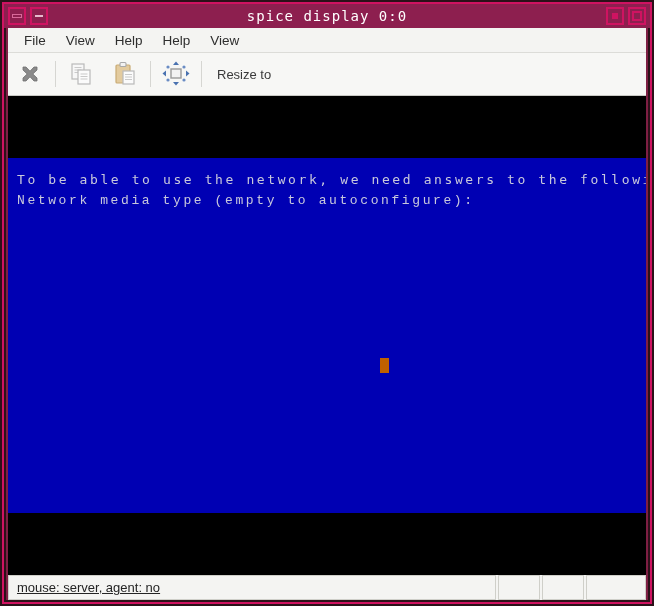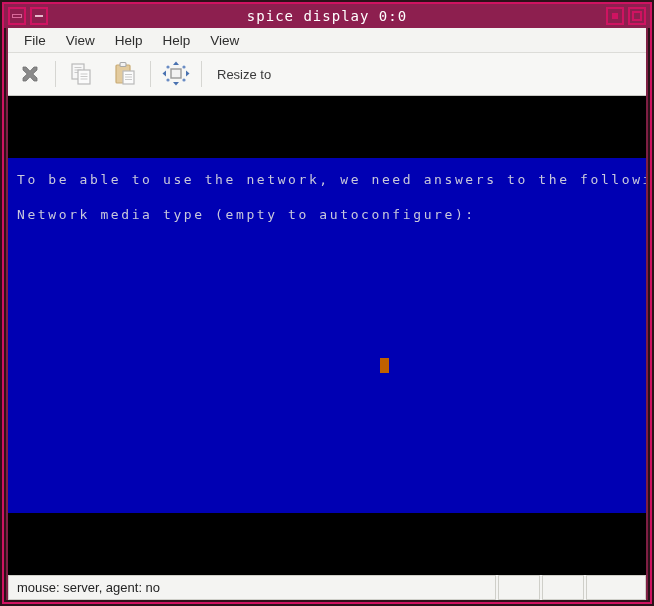--- a/index.html
+++ b/index.html
@@ -170,21 +170,21 @@
   .console-line {
     position: absolute;
     left: 9px;
     color: #c8c8dc;
     font-family: "DejaVu Sans Mono", monospace;
     font-size: 13px;
     letter-spacing: 2.6px;
     white-space: pre;
   }
   #console-line-0 { top: 14px; }
-  #console-line-1 { top: 49px; }
+  #console-line-1 { top: 35px; font-family: Liberation Mono, monospace; }
   #console-cursor {
     position: absolute;
     left: 372px; top: 200px;
     width: 9px; height: 15px;
     background: #c06000;
   }
 
   
   #statusbar {
     position: absolute;
@@ -201,21 +201,21 @@
     box-sizing: border-box;
     margin-right: 2px;
     display: flex;
     align-items: center;
     font-size: 13px;
     color: #242424;
     padding-left: 8px;
     white-space: nowrap;
     overflow: hidden;
   }
-  #status-main { flex: 1 1 auto; }
+  #status-main { flex: 1 1 auto; text-decoration: underline; }
   .status-slot { flex: 0 0 42px; }
   #status-slot-3 { flex: 0 0 60px; margin-right: 0; }
 </style>
 </head>
 <body>
 
 <div id="window">
 
   <div class="frame-ring"></div>
   <div class="frame-ring-inner"></div>

